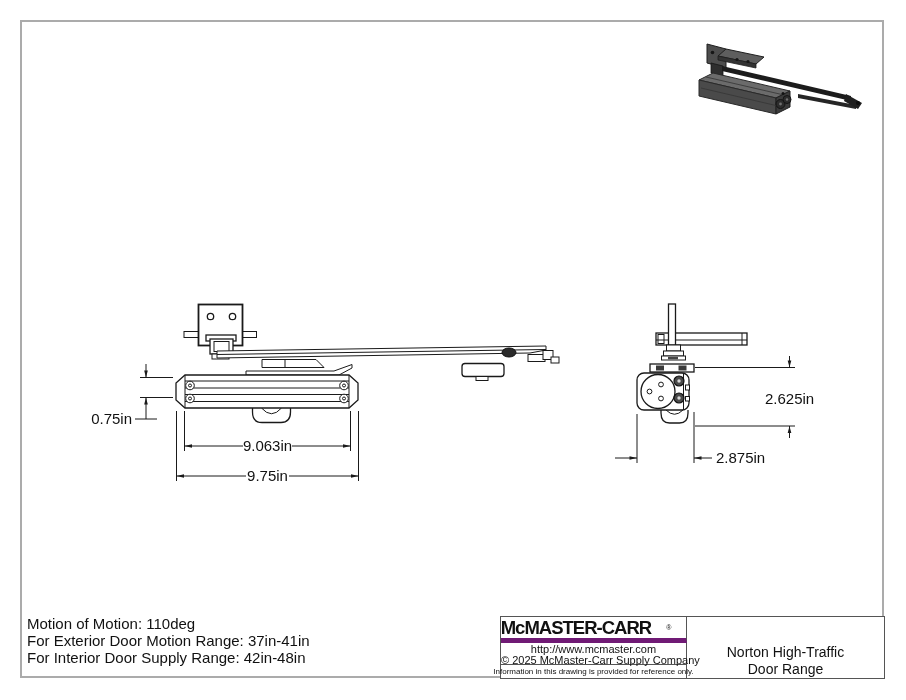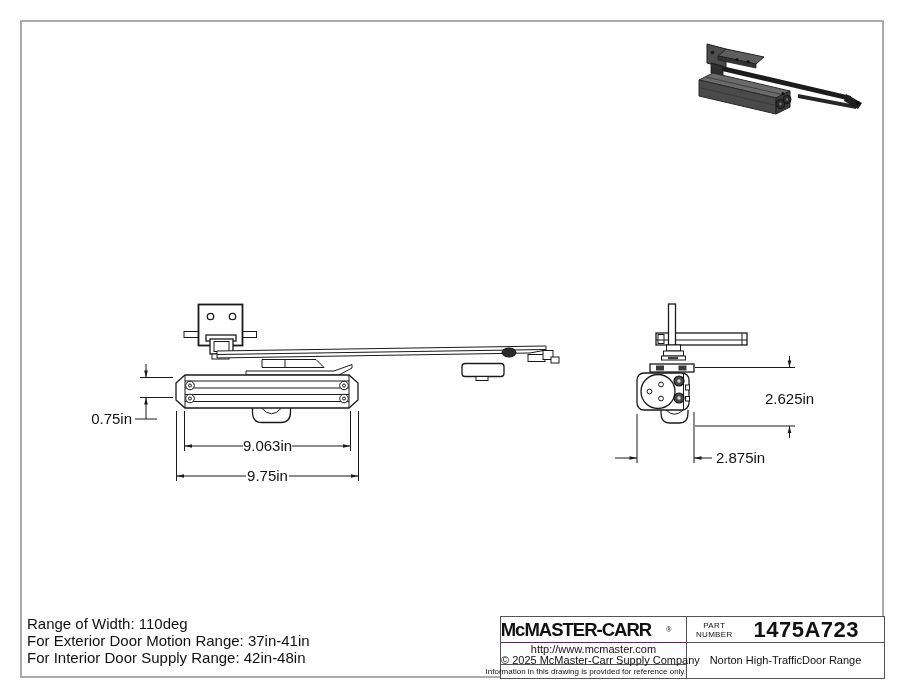--- a/index.html
+++ b/index.html
@@ -25,42 +25,42 @@
   .notes {
     position:absolute; left:27px; top:615px;
     font-size:15px; line-height:17px; white-space:nowrap;
   }
   .title-block {
     position:absolute; left:500px; top:616px; width:385px; height:63px;
     border:1.5px solid #555; box-sizing:border-box; background:#fff;
     display:grid; grid-template-columns:186px 1fr; grid-template-rows:26px 22px 1fr;
   }
   .tb-logo {
-    grid-column:1; grid-row:1; border-right:1.5px solid #555; border-bottom:1px solid #701a75;
+    grid-column:1; grid-row:1; border-right:1.5px solid #555; border-bottom:5px solid #701a75;
     display:flex; align-items:center; justify-content:center; gap:15px; overflow:hidden;
   }
   .brand { font-weight:700; font-size:18.5px; letter-spacing:-1px; white-space:nowrap; }
   .regmark { font-size:7px; vertical-align:-6px; letter-spacing:0; }
   .tb-url {
     grid-column:1; grid-row:2; border-right:1.5px solid #555; border-bottom:1px solid #555;
     font-size:11px; line-height:11px; text-align:center; padding-top:0.5px; white-space:nowrap;
   }
   .tb-disc {
     grid-column:1; grid-row:3; border-right:1.5px solid #555;
-    font-size:8px; display:flex; align-items:center; justify-content:flex-end; white-space:nowrap;
+    font-size:8px; display:flex; align-items:center; justify-content:center; white-space:nowrap;
   }
   .tb-part {
     grid-column:2; grid-row:1; border-bottom:1px solid #555;
     display:flex; align-items:center;
   }
   .part-label { font-size:8px; line-height:9px; text-align:center; margin-left:9px; letter-spacing:0.3px; }
   .part-number { flex:1; text-align:center; font-size:22px; font-weight:700; letter-spacing:0.5px; padding-right:4px; }
   .tb-name {
-    grid-column:2; grid-row:2 / 4; display:flex; 
-    align-items:center; justify-content:center; font-size:11px; line-height:17px;
+    grid-column:2; grid-row:2 / 4; display:flex; flex-direction:column;
+    align-items:center; justify-content:center; font-size:14px; line-height:17px;
   }
 </style>
 </head>
 <body>
 
 <div class="page-border"></div>
 
 <svg class="drawing" width="906" height="700" viewBox="0 0 906 700">
 
   <g>
@@ -241,44 +241,37 @@
       <line x1="615" y1="458" x2="637" y2="458" class="dimln"></line>
       <polygon points="637,458 629.5,456.2 629.5,459.8" class="arrow"></polygon>
       <line x1="694" y1="458" x2="712" y2="458" class="dimln"></line>
       <polygon points="694,458 701.5,456.2 701.5,459.8" class="arrow"></polygon>
       <text class="dim" x="716" y="463" text-anchor="start">2.875in</text>
     </g>
   </g>
 </svg>
 
 <div class="notes">
-  <div>Range of Width: 110deg</div>
+  <div>Motion of Motion: 110deg</div>
   <div>For Exterior Door Motion Range: 37in-41in</div>
   <div>For Interior Door Supply Range: 42in-48in</div>
 </div>
 
 <div class="title-block">
 
   <div class="tb-logo">
     <span class="brand">McMASTER-CARR</span>
       <span class="regmark">®</span>
     <svg width="34" height="18" viewBox="0 0 34 18">
       <path d="M6 9 L6 2 M6 9 L1.5 15 M6 9 L12 12.5" stroke="#111" stroke-width="1.4" fill="none"></path>
       <path d="M4.5 2 L7.5 2 M1 13.5 L2.8 16 M12 10.8 L12 14" stroke="#111" stroke-width="1" fill="none"></path>
       <text x="13" y="13" font-size="10.5" font-weight="700" font-family="Liberation Sans, sans-serif" fill="#111">CAD</text>
     </svg>
   </div>
 
-  <div class="tb-part">
-    <div class="part-label">
-      <div>PART</div>
-      <div>NUMBER</div>
-    </div>
-    <div class="part-number">1475A723</div>
-  </div>
 
   <div class="tb-url">
     <div>http://www.mcmaster.com</div>
     <div>© 2025 McMaster-Carr Supply Company</div>
   </div>
 
   <div class="tb-disc">
     <span>Information in this drawing is provided for reference only.</span>
   </div>
 

